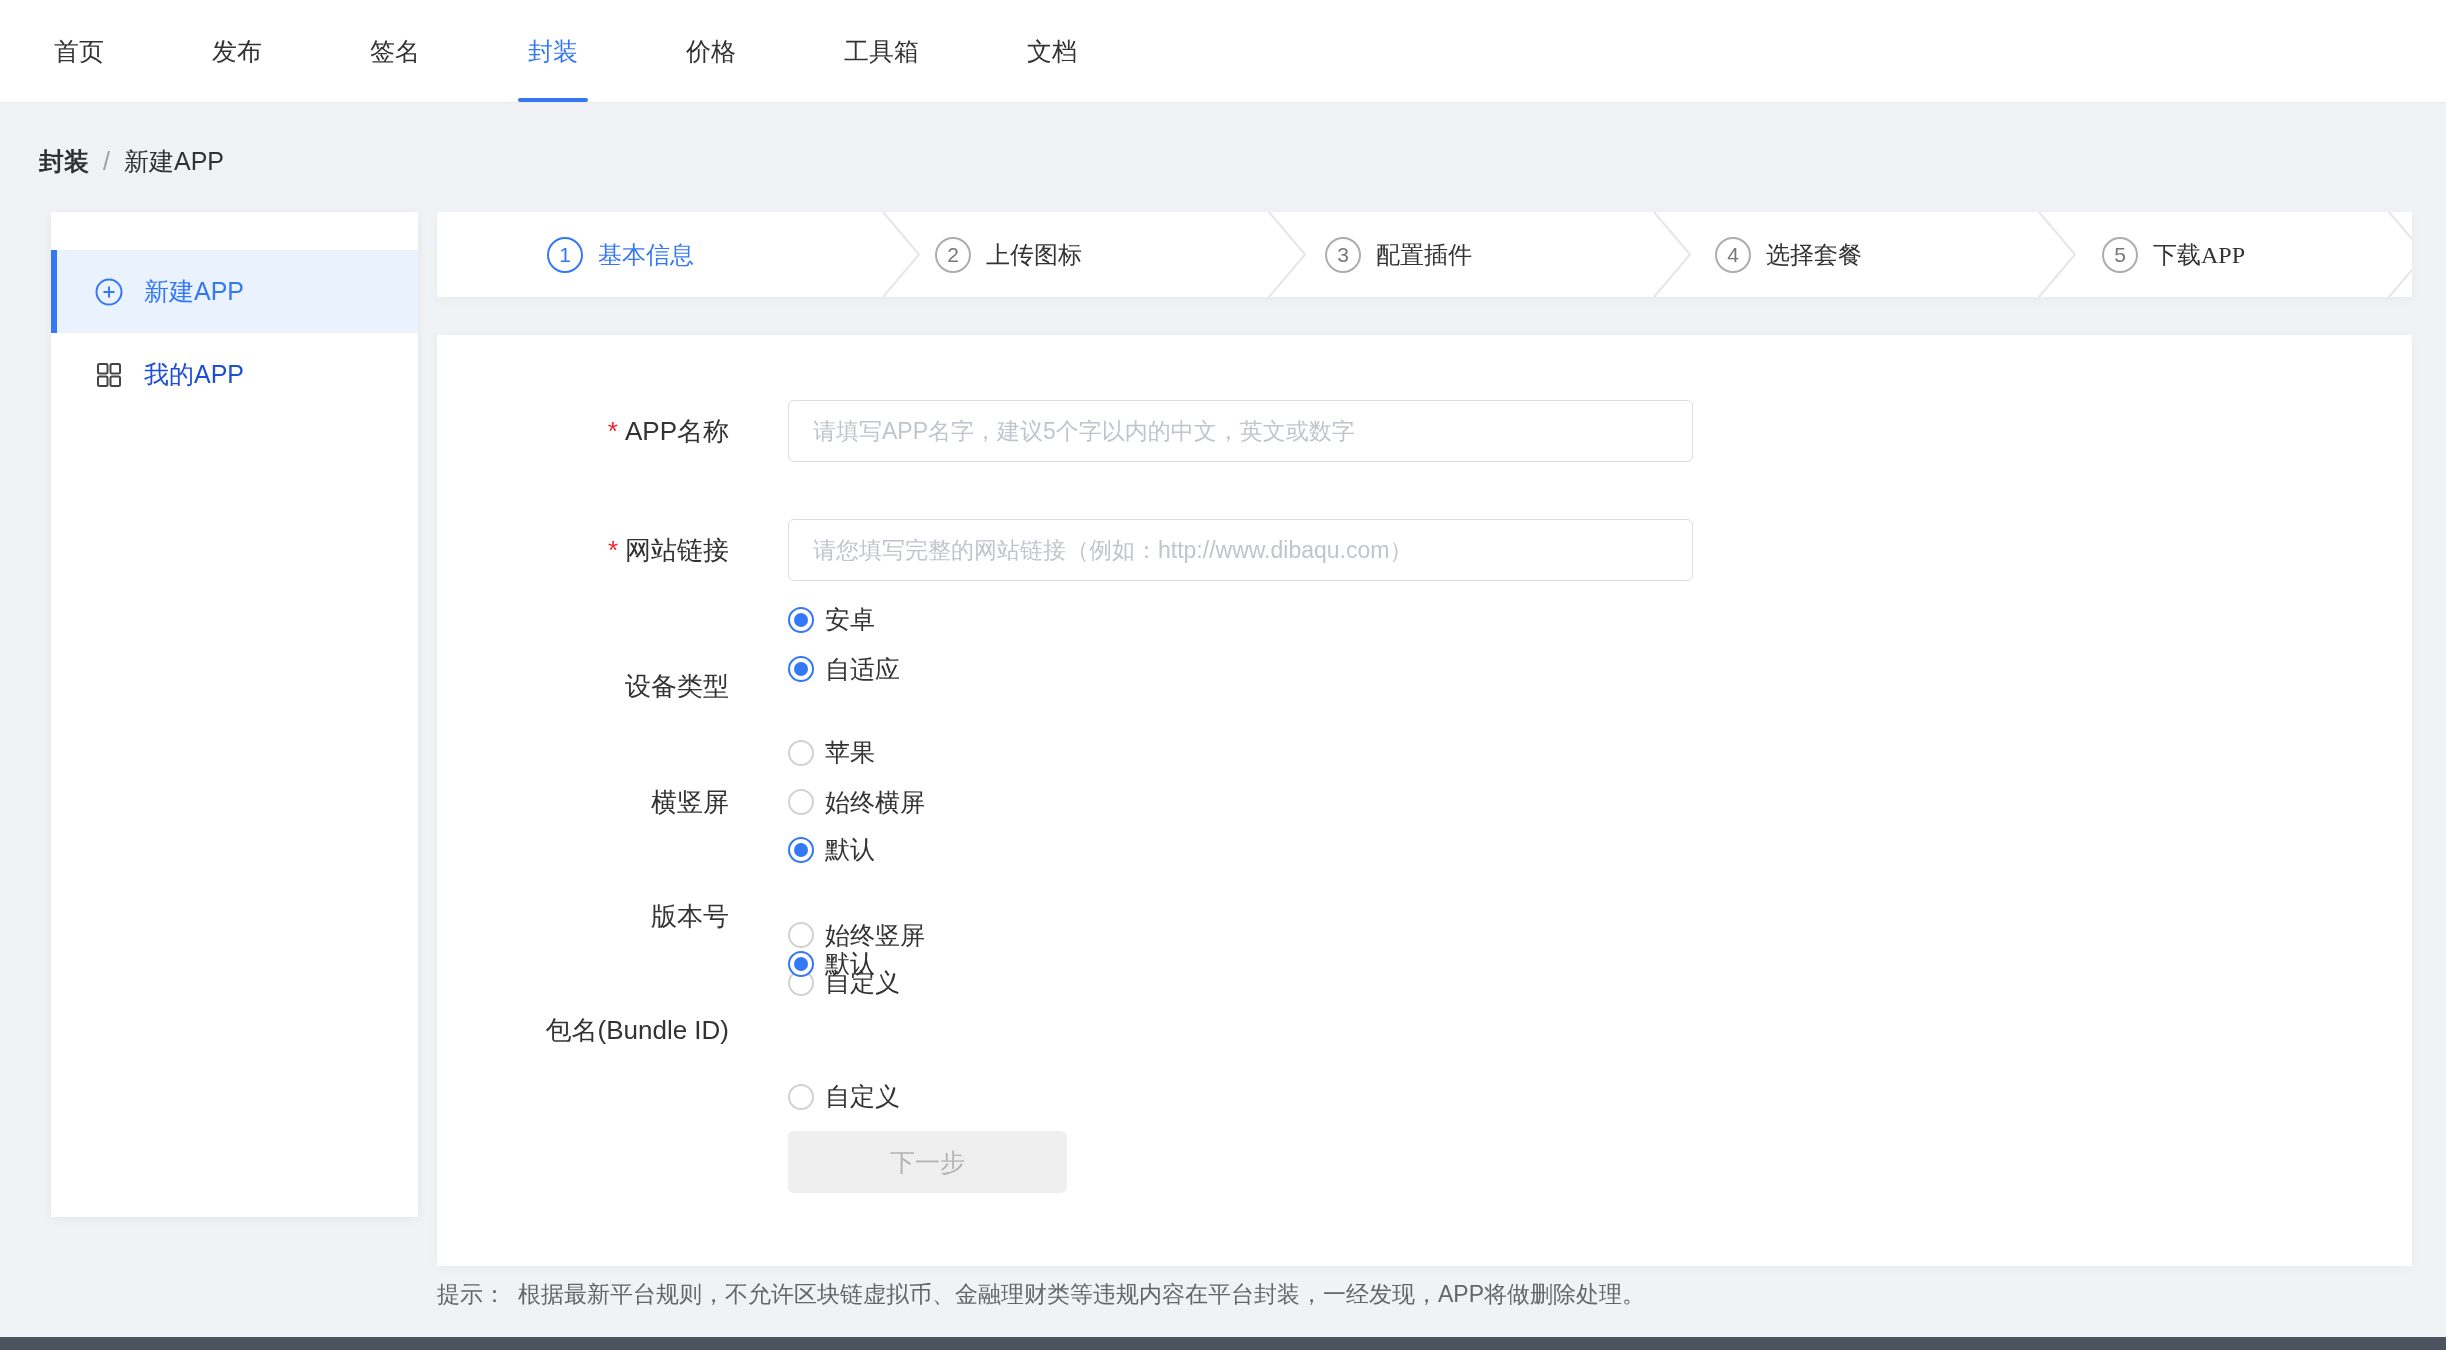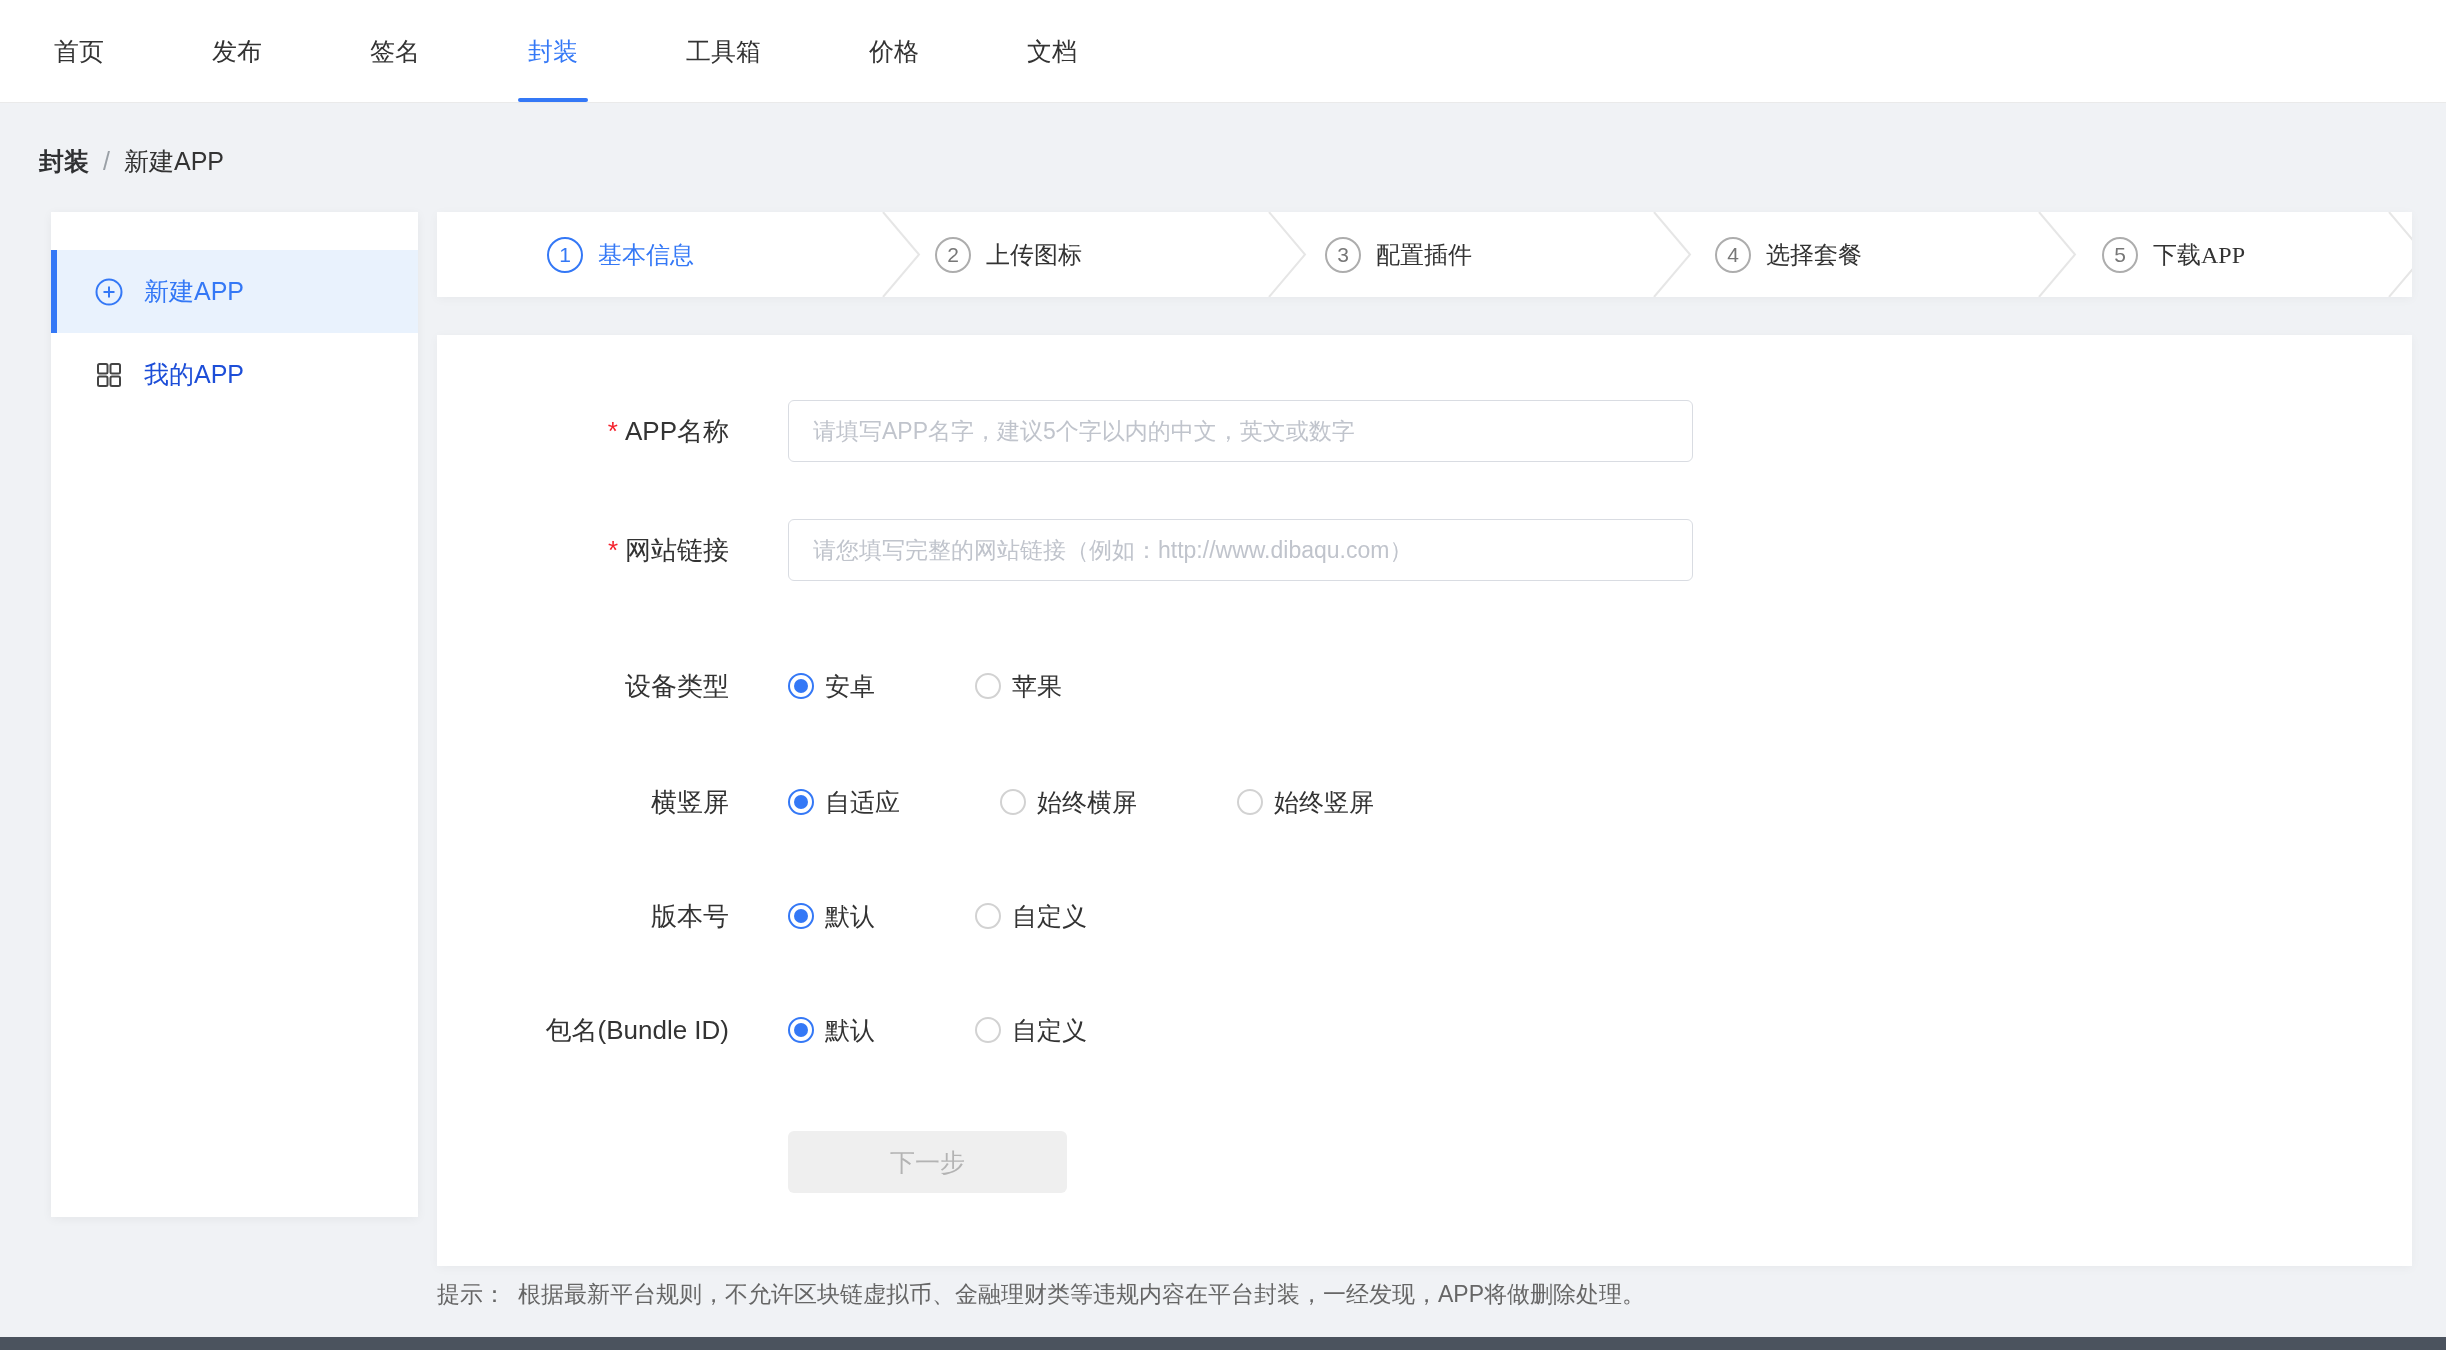--- a/index.html
+++ b/index.html
@@ -48,21 +48,21 @@
   .formcard { position: absolute; left: 437px; top: 335px; width: 1975px; height: 931px;
               background: #fff; box-shadow: 0 2px 10px rgba(0,0,0,0.04); }
   .frow { position: absolute; left: 0; right: 0; height: 62px; display: flex; align-items: center; }
   .flabel { width: 292px; text-align: right; font-size: 26px; color: #333; flex: none; white-space: nowrap; }
   .req { color: #F5222D; margin-right: 7px; font-size: 26px; }
   .fctrl { margin-left: 59px; display: flex; align-items: flex-start; }
   .tinput { width: 905px; height: 62px; border: 1px solid #d9dce2; border-radius: 6px;
             font-size: 23px; color: #333; padding: 0 24px; outline: none;
             font-family: "Liberation Sans", "DejaVu Sans", sans-serif; }
   .tinput::placeholder { color: #c0c4cc; }
-  .radios { gap: 100px; }
+  .radios { gap: 100px; flex-direction: column; }
   .radio { display: inline-flex; align-items: center; cursor: pointer; }
   .radio .dot { width: 26px; height: 26px; border-radius: 50%; border: 2px solid #d2d2d2;
                 background: #fff; position: relative; flex: none; }
   .radio.checked .dot { border-color: #3478F6; }
   .radio.checked .dot::after { content: ""; position: absolute; inset: 4px; border-radius: 50%; background: #3478F6; }
   .radio .rlabel { margin-left: 11px; font-size: 25px; color: #333; }
 
   .next-btn { position: absolute; left: 351px; top: 796px; width: 279px; height: 62px;
               background: #efefef; border: none; border-radius: 6px; color: #b3b3b3;
               font-size: 25px; cursor: not-allowed;
@@ -77,22 +77,22 @@
 </head>
 <body>
 
 <div class="screen">
 
   <div class="topnav">
     <div class="nav-item">首页</div>
     <div class="nav-item">发布</div>
     <div class="nav-item">签名</div>
     <div class="nav-item active">封装</div>
+    <div class="nav-item">价格</div>
     <div class="nav-item">工具箱</div>
-    <div class="nav-item">价格</div>
     <div class="nav-item">文档</div>
   </div>
 
   <div class="breadcrumb">
     <span class="bc-section">封装</span>
     <span class="bc-sep">/</span>
     <span class="bc-current">新建APP</span>
   </div>
 
   <div class="sidebar">

